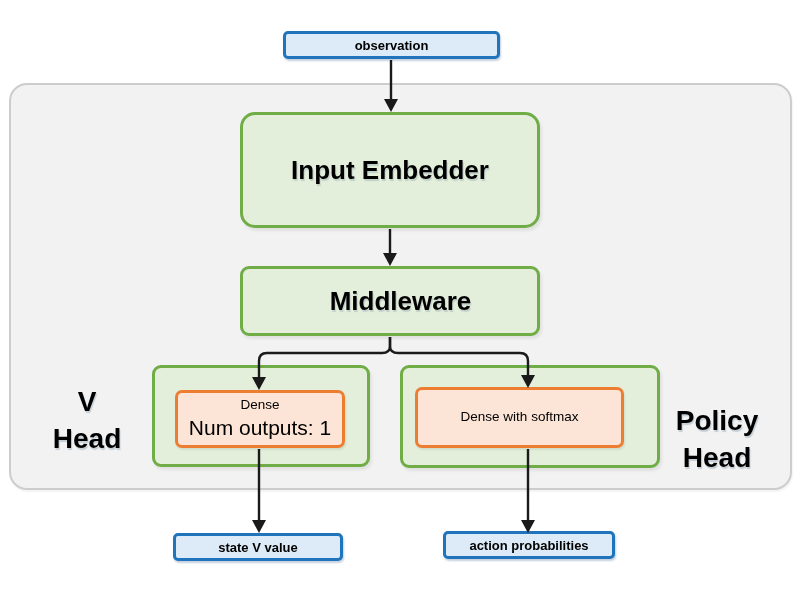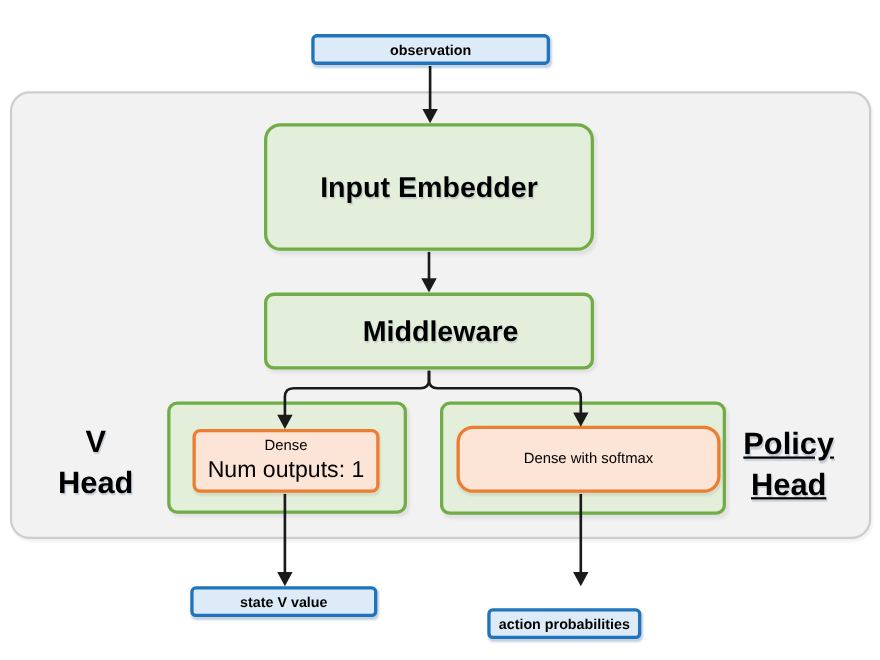--- a/index.html
+++ b/index.html
@@ -103,32 +103,32 @@
   <div class="box dense-box" style="left:175px; top:390px; width:170px; height:58px;">
     <div class="dense-title">Dense</div>
     <div class="dense-sub">Num outputs: 1</div>
   </div>
   <div class="head-label" style="left:27px; top:383px; width:120px;">
     <div>V</div>
     <div>Head</div>
   </div>
 
   <div class="box head-box" style="left:400px; top:365px; width:260px; height:103px;"></div>
-  <div class="box dense-box" style="left:415px; top:387px; width:240px; height:61px;border-radius:15px;">
+  <div class="box dense-box" style="left:415px; top:387px; width:209px; height:61px;">
     <div class="dense-title">Dense with softmax</div>
   </div>
-  <div class="head-label" style="left:657px; top:385px; width:120px;text-decoration:underline;">
+  <div class="head-label" style="left:657px; top:402px; width:120px;">
     <div>Policy</div>
     <div>Head</div>
   </div>
 
   <div class="box io-box" style="left:173px; top:533px; width:170px; height:28px;">
     <span>state V value</span>
   </div>
-  <div class="box io-box" style="left:443px; top:553px; width:140px; height:28px;">
+  <div class="box io-box" style="left:443px; top:531px; width:172px; height:28px;">
     <span>action probabilities</span>
   </div>
 
   <svg class="arrow-layer" viewBox="0 0 800 600">
     <g stroke="#1a1a1a" stroke-width="2.4" fill="none">
 
       <line x1="391" y1="60" x2="391" y2="100"></line>
 
       <line x1="390" y1="229" x2="390" y2="254"></line>
 

